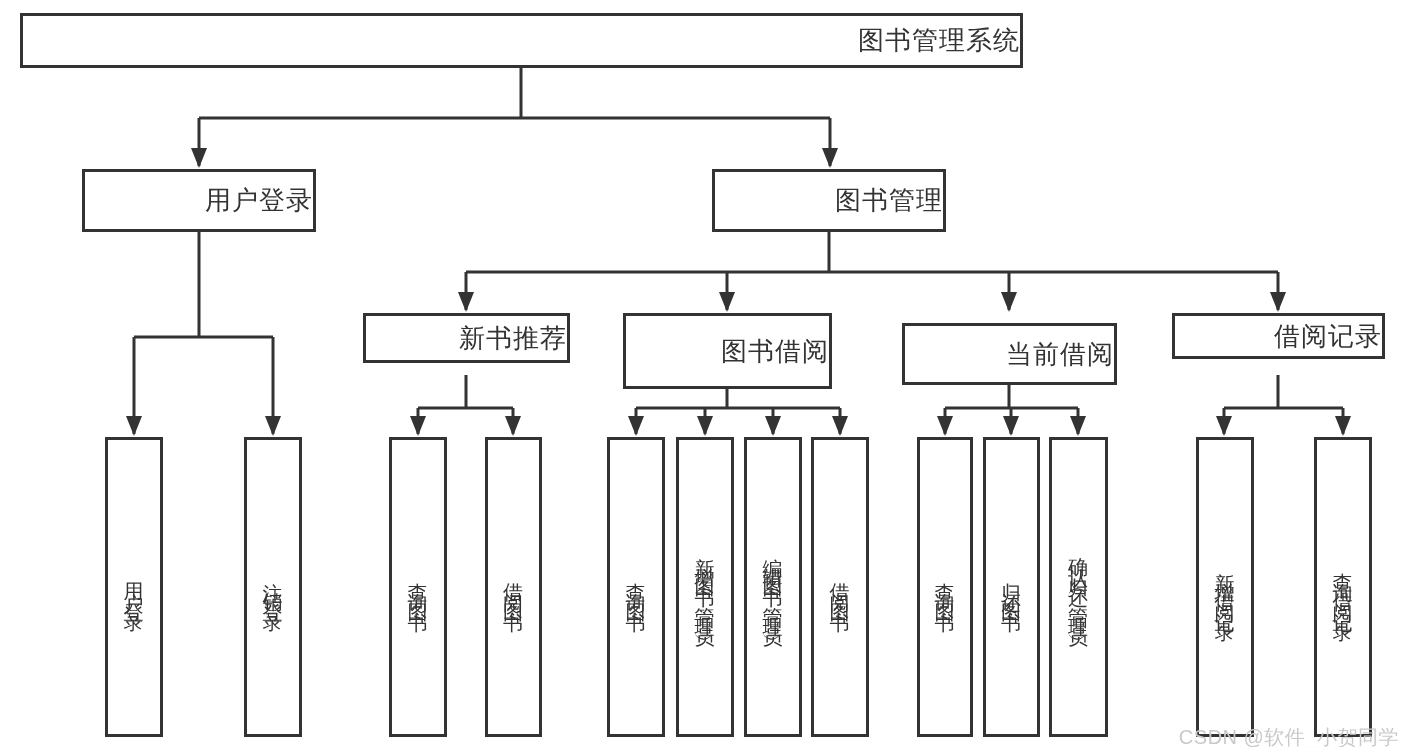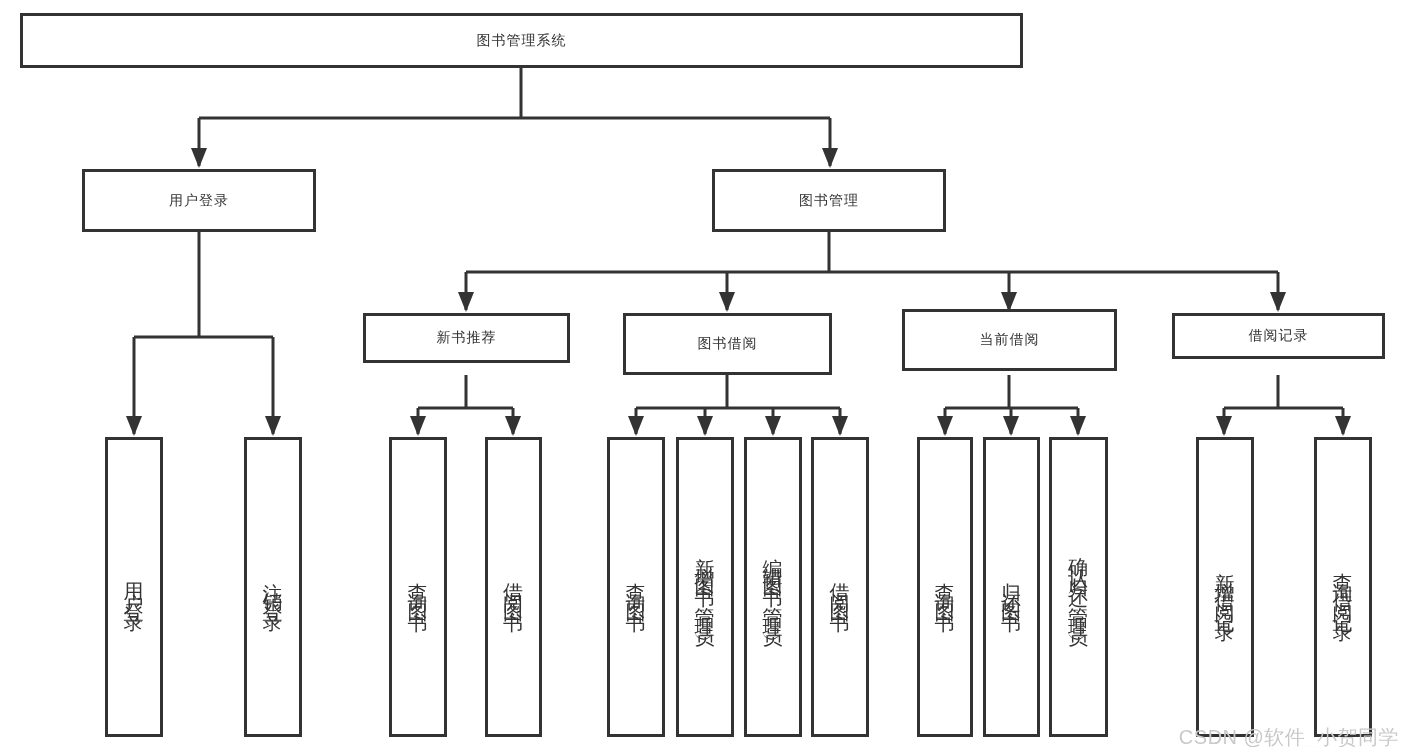--- a/index.html
+++ b/index.html
@@ -35,41 +35,42 @@
     position: absolute;
     box-sizing: border-box;
     border: 3px solid #333333;
     background: #ffffff;
     display: flex;
     align-items: center;
     justify-content: center;
     z-index: 2;
   }
   .hnode {
-    font-size: 14px;
+    font-size: 26px;
     letter-spacing: 1px;
     white-space: nowrap;
+    justify-content: flex-end;
   }
   .vnode .vtext {
     writing-mode: vertical-rl;
     text-orientation: mixed;
     font-size: 20px;
     line-height: 1;
     letter-spacing: 10px;
     white-space: nowrap;
   }
   
   .n-root            { left: 20px;   top: 13px;  width: 1003px; height: 55px; }
   
   .n-user-login      { left: 82px;   top: 169px; width: 234px;  height: 63px; }
   .n-book-mgmt       { left: 712px;  top: 169px; width: 234px;  height: 63px; }
   
   .n-new-book        { left: 363px;  top: 313px; width: 207px;  height: 50px; }
-  .n-book-borrow     { left: 623px;  top: 313px; width: 209px;  height: 62px; }
-  .n-current-borrow  { left: 902px;  top: 309px; width: 215px;  height: 62px; }
+  .n-book-borrow     { left: 623px;  top: 313px; width: 209px;  height: 76px; }
+  .n-current-borrow  { left: 902px;  top: 323px; width: 215px;  height: 62px; }
   .n-borrow-records  { left: 1172px; top: 313px; width: 213px;  height: 46px; }
   
   .leaf { top: 437px; height: 300px; }
   .n-l-login         { left: 105px;  width: 58px; }
   .n-l-logout        { left: 244px;  width: 58px; }
   .n-l-query1        { left: 389px;  width: 58px; }
   .n-l-borrow1       { left: 485px;  width: 57px; }
   .n-l-query2        { left: 607px;  width: 58px; }
   .n-l-add-book      { left: 676px;  width: 58px; }
   .n-l-edit-book     { left: 744px;  width: 58px; }

